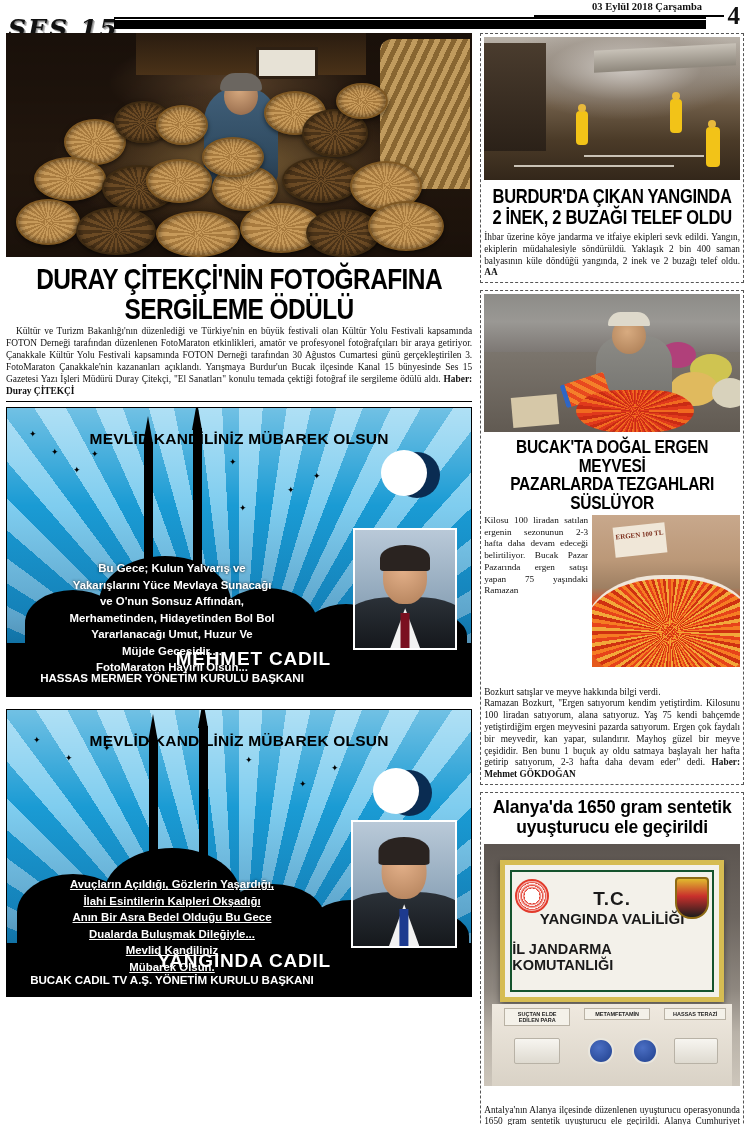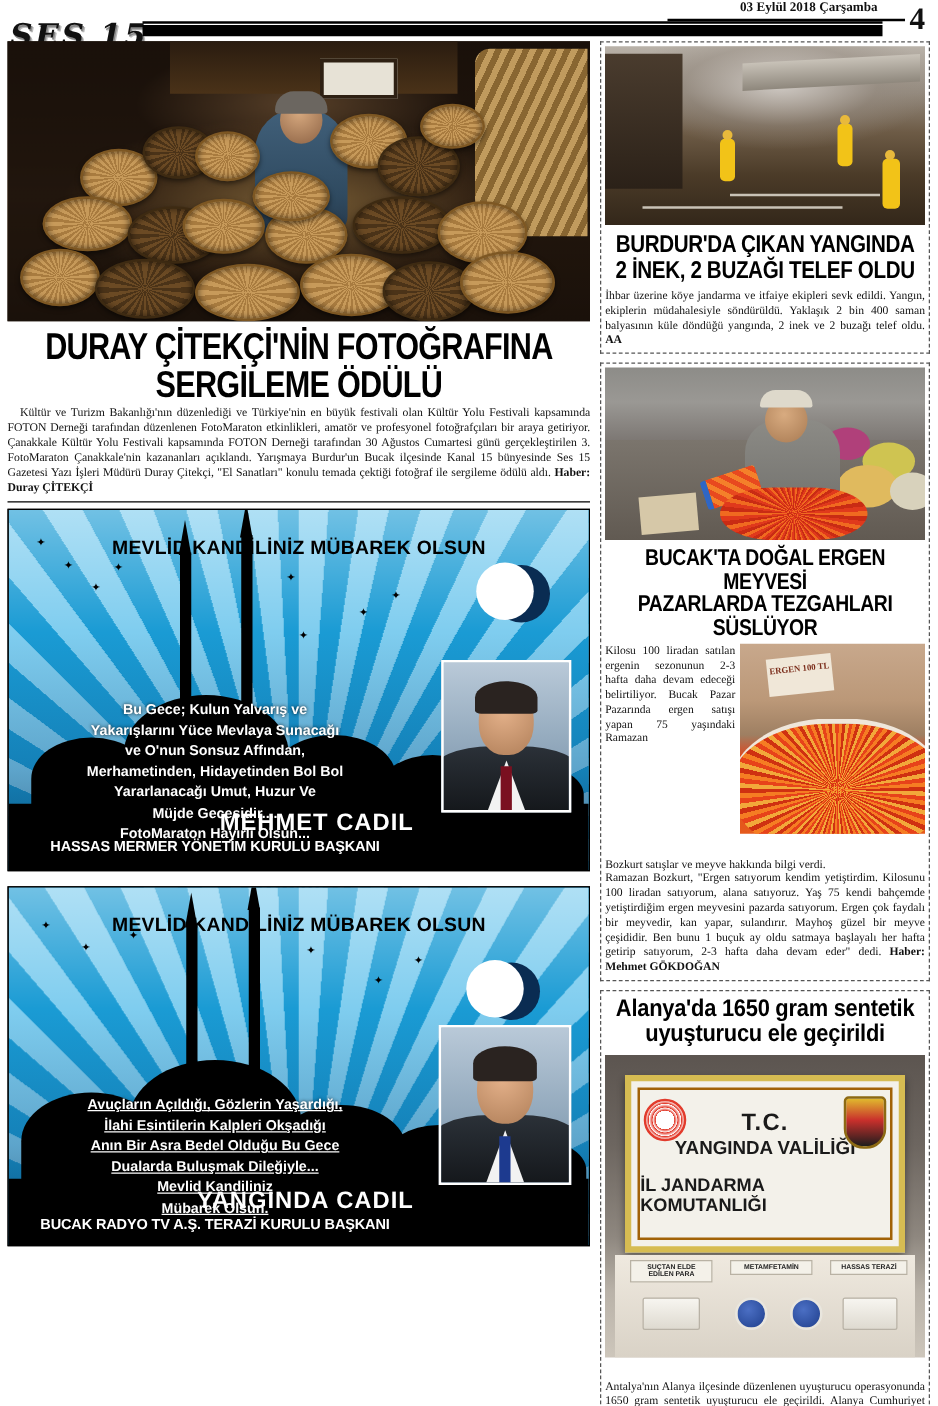--- a/index.html
+++ b/index.html
@@ -150,21 +150,21 @@
   .ph-board {
     height: 242px;
     background: linear-gradient(180deg,#5c5550 0%, #6d6660 30%, #8e877f 60%, #b9b2a8 78%, #cdc6bb 100%);
     position: relative; overflow: hidden;
   }
   .board {
     position:absolute; left:16px; top:16px; right:16px; height:142px;
     background:#f3f1ea; border:5px solid #d6bc52; box-shadow:0 3px 6px rgba(0,0,0,.45);
     padding: 5px;
   }
-  .board-inner { width:100%; height:100%; border:2px solid #a16207; display:flex; flex-direction:column; align-items:center; justify-content:center; }
+  .board-inner { width:100%; height:100%; border:2px solid #14532d; display:flex; flex-direction:column; align-items:center; justify-content:center; }
   .board-tc { font-family:"Liberation Sans",sans-serif; font-weight:bold; font-size:19px; color:#1a1a1a; letter-spacing:1px;}
   .board-l2 { font-family:"Liberation Sans",sans-serif; font-weight:bold; font-size:15px; color:#1a1a1a; }
   .board-l3 { font-family:"Liberation Sans",sans-serif; font-weight:bold; font-size:14.5px; color:#1a1a1a; margin-top:14px;}
   .seal-left { position:absolute; left:10px; top:14px; width:34px; height:34px; border-radius:50%;
      background: radial-gradient(circle,#fff 35%, #e23b2c 36%, #fff 46%, #e23b2c 48%, #fff 60%, #e23b2c 62%, #fff 72%);
      border:2px solid #e23b2c; }
   .seal-right { position:absolute; right:10px; top:12px; width:34px; height:42px;
      background: linear-gradient(180deg,#e0b92e 0%, #c9302c 45%, #1d1d1d 100%);
      border-radius:4px 4px 16px 16px; border:2px solid #8d6a14; }
   .ev-table { position:absolute; left:8px; right:8px; bottom:0; height:82px; background:linear-gradient(180deg,#efe9df,#d9d2c6); }
@@ -403,21 +403,21 @@
 
         <div class="mev-title">MEVLİD KANDİLİNİZ MÜBAREK OLSUN</div>
         <div class="mev-body" style="top:166px; white-space:pre-line;text-decoration:underline;">Avuçların Açıldığı, Gözlerin Yaşardığı,
 İlahi Esintilerin Kalpleri Okşadığı
 Anın Bir Asra Bedel Olduğu Bu Gece
 Dualarda Buluşmak Dileğiyle...
 Mevlid Kandiliniz
 Mübarek Olsun.</div>
         <div class="mev-name" style="bottom:10px;">
           <span class="big">YANGINDA CADIL</span>
-          <span class="small">BUCAK RADYO TV A.Ş. TERAZİ KURULU BAŞKANI</span>
+          <span class="small">BUCAK CADIL TV A.Ş. YÖNETİM KURULU BAŞKANI</span>
         </div>
 
         <div class="portrait" style="right:14px; bottom:48px; width:106px; height:128px;">
           <div class="pt-bg"></div>
           <div class="pt-suit"></div>
           <div class="pt-shirt"></div>
           <div class="pt-tie" style="background:#1d3a8f;"></div>
           <div class="pt-head"></div>
           <div class="pt-hair"></div>
         </div>

